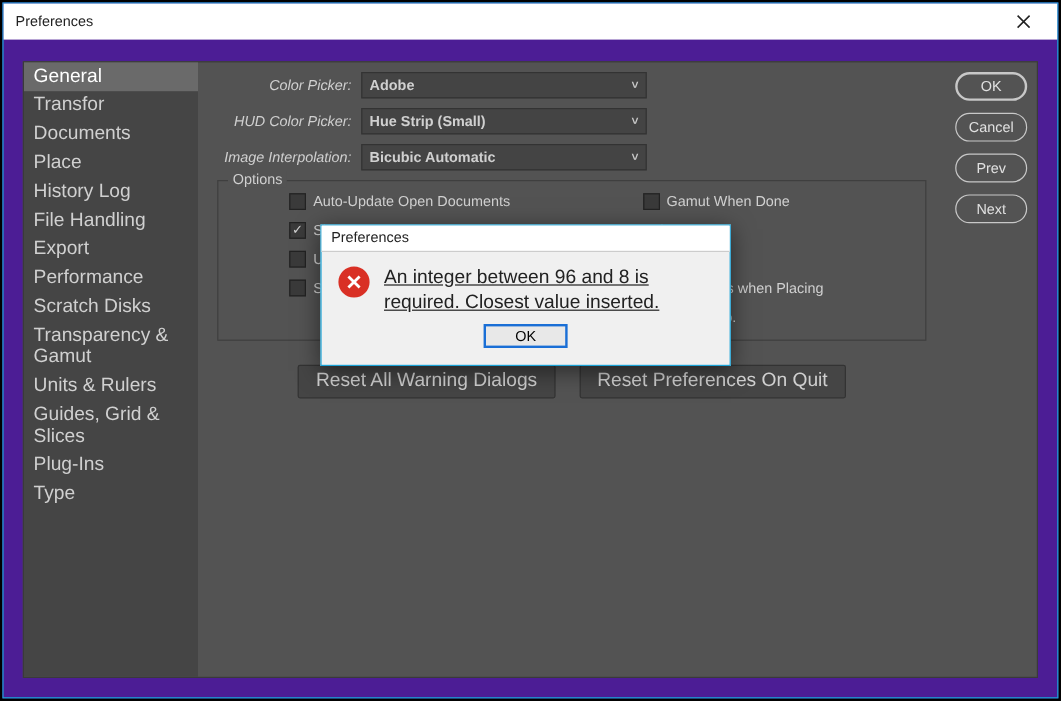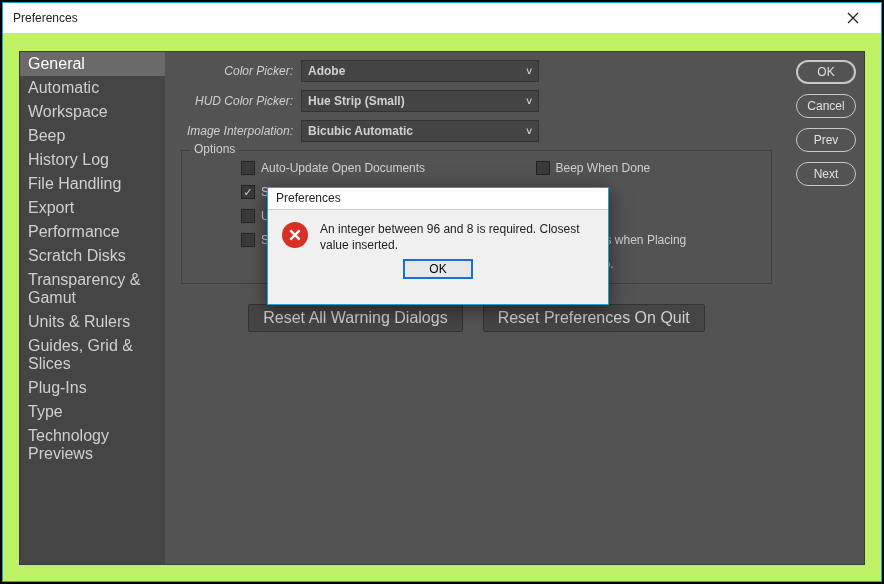--- a/index.html
+++ b/index.html
@@ -1,17 +1,17 @@
 <!DOCTYPE html>
 <html><head>
 <meta charset="utf-8">
 <style>
   * { box-sizing: border-box; margin: 0; padding: 0; }
   html, body { width: 884px; height: 584px; background: #000; font-family: "Segoe UI", Tahoma, sans-serif; color: #d0d0d0; font-size: 12px; overflow: hidden; }
-  .window { position: absolute; left: 2px; top: 2px; width: 880px; height: 580px; background: #bef264; border: 1px solid #1aa2d6; }
+  .window { position: absolute; left: 2px; top: 2px; width: 880px; height: 580px; background: #4c1d95; border: 1px solid #1aa2d6; }
   .titlebar { height: 30px; background: #fff; display: flex; align-items: center; justify-content: space-between; padding: 0 8px 0 10px; color: #222; }
   .titlebar .title { font-size: 12px; }
   .titlebar .close { width: 40px; height: 28px; display: flex; align-items: center; justify-content: center; cursor: pointer; }
   .titlebar .close svg { width: 12px; height: 12px; }
   .inner { position: absolute; left: 16px; top: 48px; right: 16px; bottom: 16px; background: #535353; display: flex; border: 1px solid #3a3a3a; }
   .sidebar { width: 145px; background: #454545; }
   .sidebar .item { padding: 3px 8px; color: #d0d0d0; cursor: pointer; font-size: 16px; }
   .sidebar .item.active { background: #6a6a6a; color: #fff; }
   .content { flex: 1; padding: 8px 12px 8px 16px; position: relative; color: #d0d0d0; }
   .row { display: flex; align-items: center; margin-bottom: 8px; }
@@ -27,54 +27,53 @@
   .btnrow { margin-top: 20px; display: flex; justify-content: center; gap: 20px; }
   .flatbtn { background: #454545; border: 1px solid #333; color: #d0d0d0; padding: 4px 14px; border-radius: 2px; cursor: pointer; font-size: 16px; }
   .rightbtns { width: 80px; padding: 8px 8px 0 0; display: flex; flex-direction: column; gap: 10px; align-items: flex-end; }
   .pillbtn { width: 60px; height: 24px; border: 1px solid #c8c8c8; border-radius: 12px; background: transparent; color: #e0e0e0; font-size: 12px; cursor: pointer; }
   .pillbtn.primary { border-width: 2px; font-weight: 500; }
   .errdlg { position: absolute; left: 264px; top: 184px; width: 342px; height: 118px; background: #f0f0f0; border: 1px solid #1aa2d6; box-shadow: 0 4px 18px rgba(0,0,0,0.5); color: #222; }
   .errdlg .etitle { height: 22px; background: #fff; border-bottom: 1px solid #ccc; padding: 3px 8px; font-size: 12px; }
   .errdlg .ebody { display: flex; padding: 12px 14px 6px 14px; gap: 12px; }
   .eicon { width: 26px; height: 26px; border-radius: 50%; background: #d93025; display: flex; align-items: center; justify-content: center; flex-shrink: 0; }
   .eicon svg { width: 14px; height: 14px; }
-  .emsg { font-size: 12px; color: #222; line-height: 1.3; }
+  .emsg { font-size: 16px; color: #222; line-height: 1.3; text-decoration: underline; }
   .ebtnrow { display: flex; justify-content: center; padding-bottom: 8px; }
   .ebtn { width: 70px; height: 20px; background: #e8e8e8; border: 2px solid #1a6fd6; font-size: 12px; cursor: pointer; }
 </style>
 </head>
 <body>
 
 <div class="window">
   <div class="titlebar">
     <span class="title">Preferences</span>
     <div class="close">
       <svg viewBox="0 0 12 12">
           <path d="M1 1 L11 11 M11 1 L1 11" stroke="#222" stroke-width="1.3"></path>
         </svg>
     </div>
   </div>
 
   <div class="inner">
     <div class="sidebar" id="sidebar">
         <div class="item active">General</div>
-        <div class="item">Automatic</div>
-        <div class="item">Workspace</div>
-        <div class="item">Beep</div>
+        <div class="item">Transfor</div>
+        <div class="item">Documents</div>
+        <div class="item">Place</div>
         <div class="item">History Log</div>
         <div class="item">File Handling</div>
         <div class="item">Export</div>
         <div class="item">Performance</div>
         <div class="item">Scratch Disks</div>
         <div class="item">Transparency &amp; Gamut</div>
         <div class="item">Units &amp; Rulers</div>
         <div class="item">Guides, Grid &amp; Slices</div>
         <div class="item">Plug-Ins</div>
         <div class="item">Type</div>
-        <div class="item">Technology Previews</div>
       </div>
 
     <div class="content">
       <div class="row">
         <div class="label">Color Picker:</div>
         <div class="select">
           <span>Adobe</span>
           <span class="chev">˅</span>
         </div>
       </div>
@@ -95,21 +94,21 @@
 
       <div class="fieldset">
         <div class="legend">Options</div>
         <div class="optgrid" id="optgrid">
             <div class="chk">
               <span class="box"></span>
               <span>Auto-Update Open Documents</span>
             </div>
             <div class="chk">
               <span class="box"></span>
-              <span>Beep When Done</span>
+              <span>Gamut When Done</span>
             </div>
             <div class="chk checked">
               <span class="box"></span>
               <span>Show "Start"</span>
             </div>
             <div class="chk">
               <span>ard</span>
             </div>
             <div class="chk">
               <span class="box"></span>

